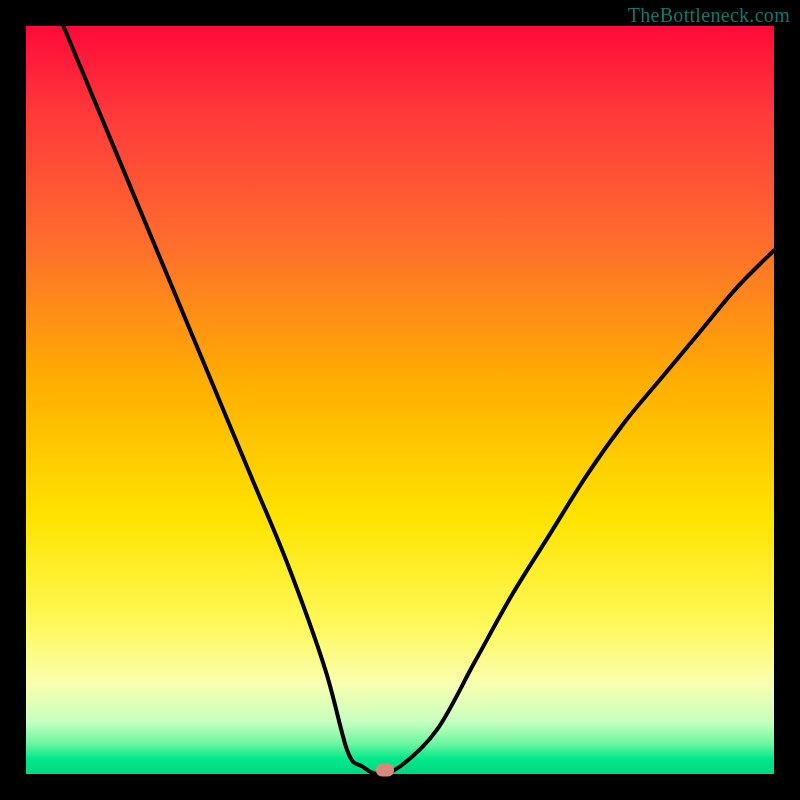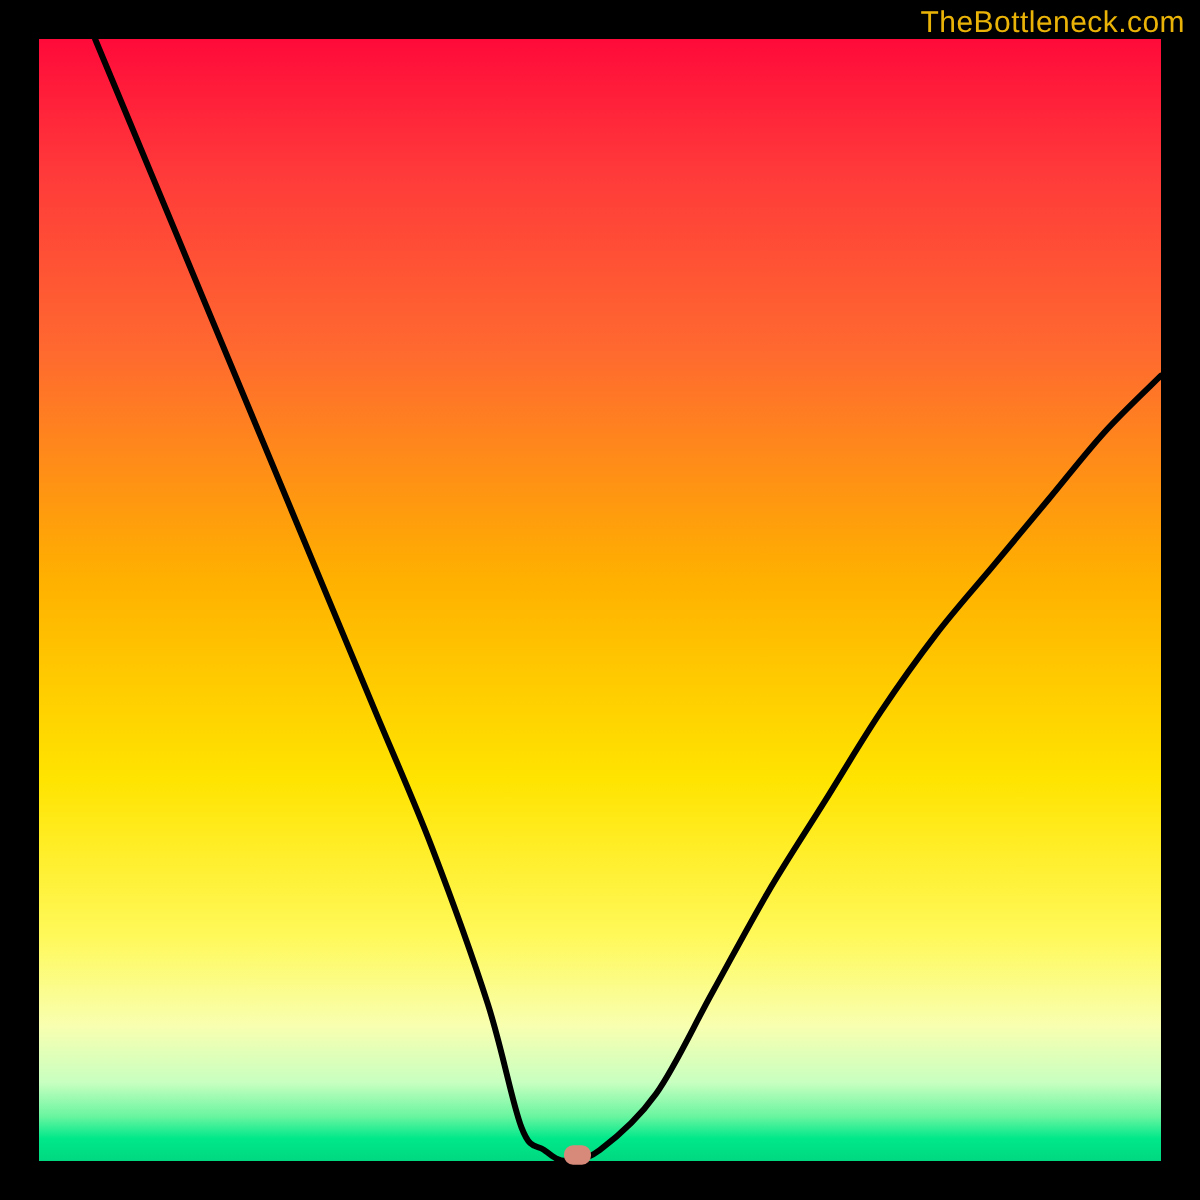--- a/index.html
+++ b/index.html
@@ -34,23 +34,23 @@
       #f8ffb0 88%,
       #c8ffc0 93%,
       #6af5a0 96%,
       #00e88a 98%,
       #00d880 100%);
   }
   .watermark {
     position: absolute;
     top: 4px;
     right: 10px;
-    font-family: Liberation Sans, sans-serif;
+    font-family: Liberation Serif, serif;
     font-size: 20px;
-    color: #eab308;
+    color: #0f766e;
     letter-spacing: 0.3px;
     font-weight: 500;
   }
   svg.curve {
     position: absolute;
     top: 0;
     left: 0;
     width: 748px;
     height: 748px;
     pointer-events: none;

